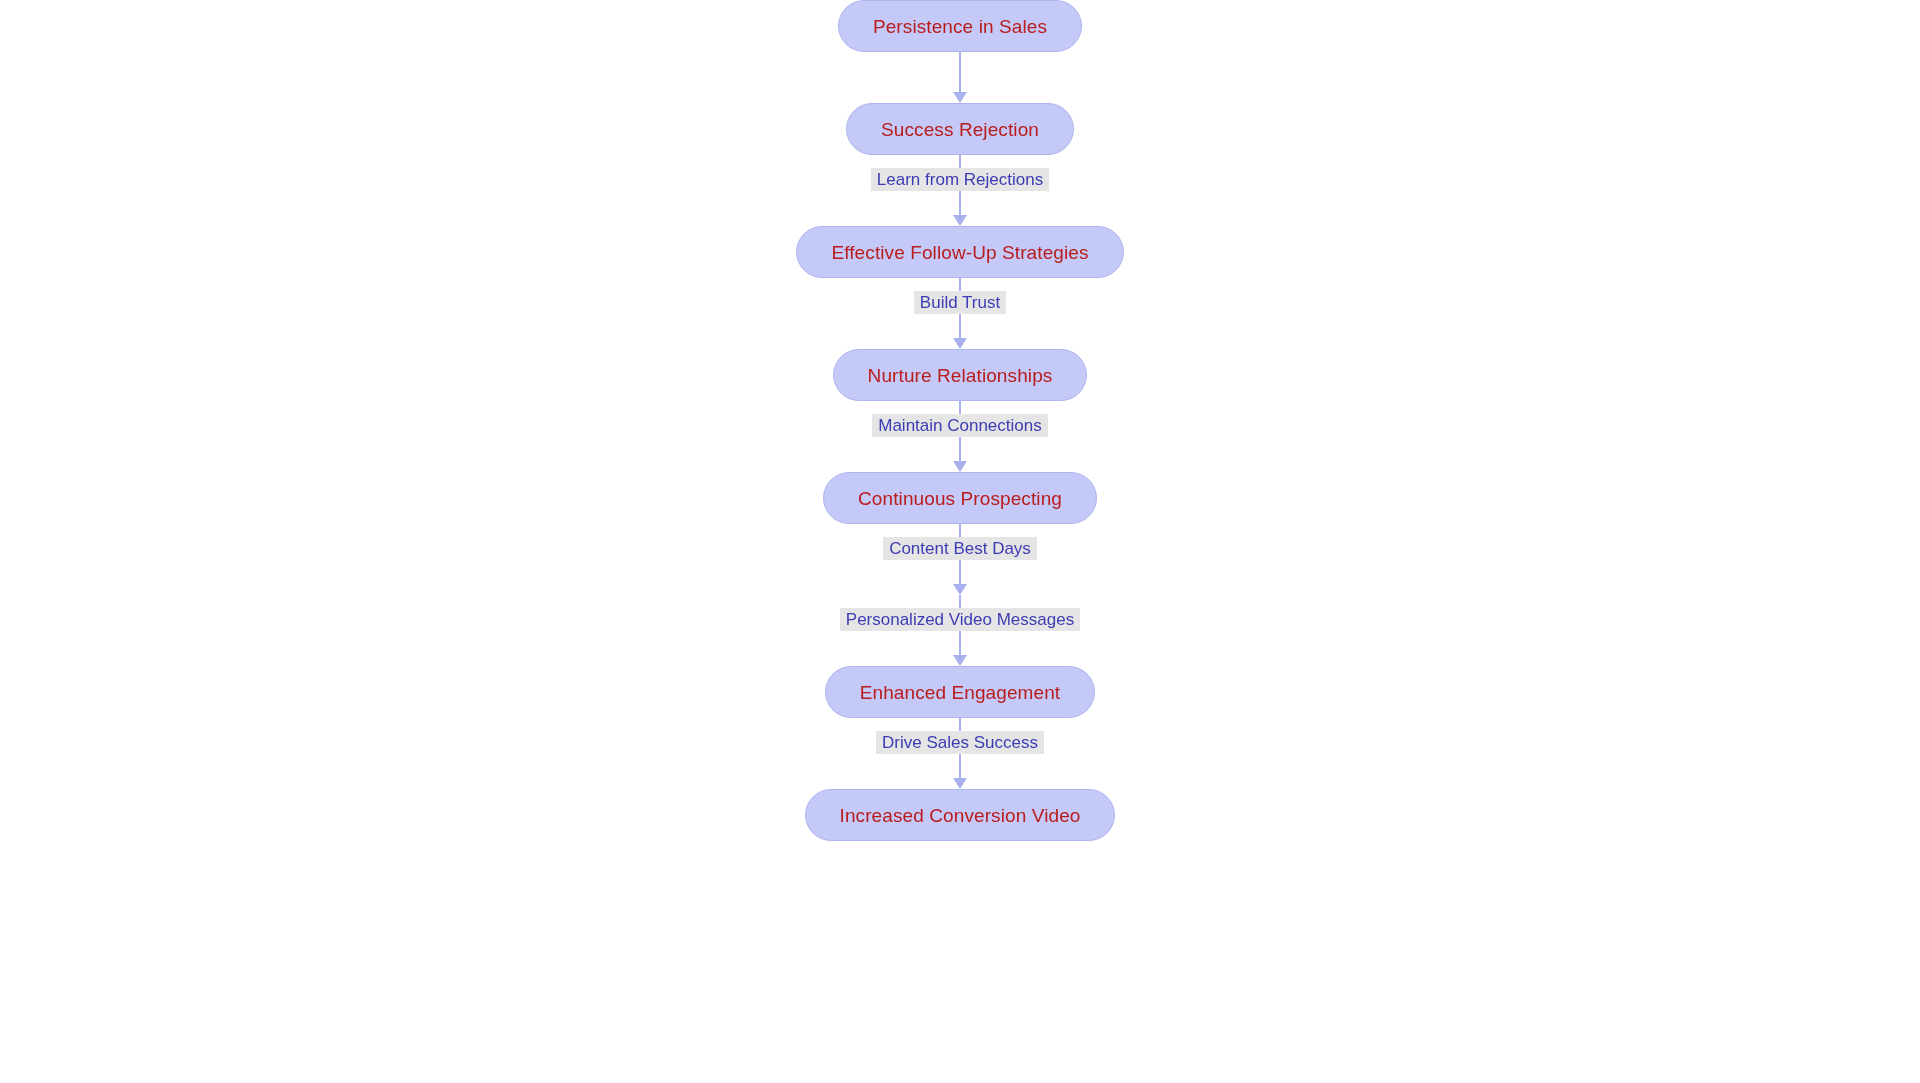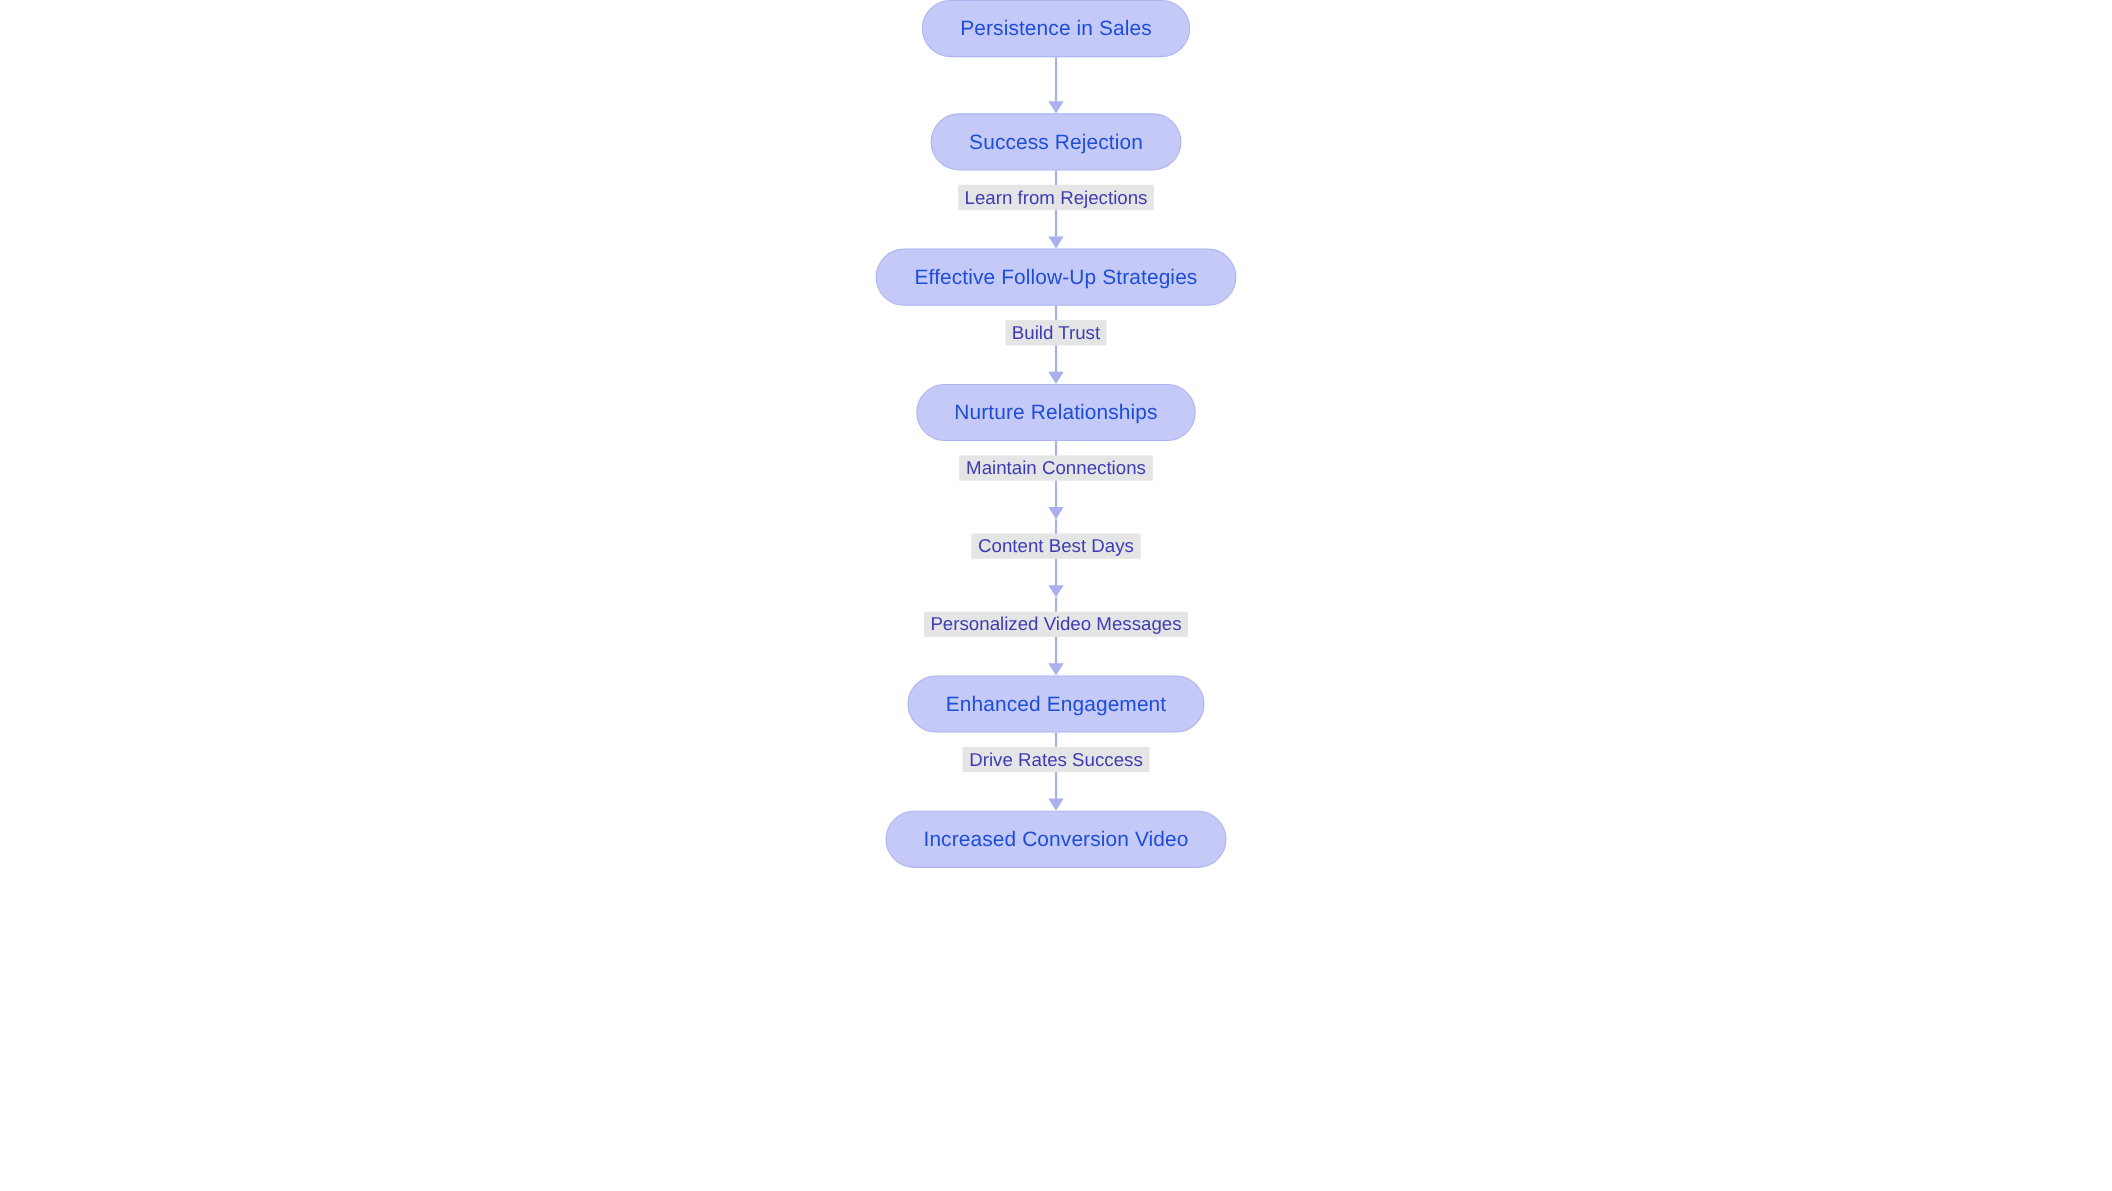--- a/index.html
+++ b/index.html
@@ -101,21 +101,21 @@
     font-size: 17px;
     line-height: 1;
     white-space: nowrap;
     padding: 3px 6px;
     
     margin-bottom: 22px;
   }
 </style>
 <style>
     #flow-canvas { background: #ffffff; }
-    .node { background: #c5c9f7; border-color: #aeb4ef; color: #1d4ed8; }
+    .node { background: #c5c9f7; border-color: #aeb4ef; color: #b91c1c; }
     .edge .stem { background: #a9b0ee; }
     .edge .arrowhead { border-top-color: #a9b0ee; }
     .edge .edge-label { color: #3c3cb4; background: #e5e5e5; }
   </style></head>
 <body>
 
 <div id="flow-canvas">
   <div class="chain">
 
     <div class="node">
@@ -150,41 +150,44 @@
     <div class="node">
       <span>Nurture Relationships</span>
     </div>
 
     <div class="edge labeled">
       <div class="stem"></div>
       <div class="edge-label">Maintain Connections</div>
       <div class="arrowhead"></div>
     </div>
 
+    <div class="node">
+      <span>Continuous Prospecting</span>
+    </div>
 
     <div class="edge labeled">
       <div class="stem"></div>
       <div class="edge-label">Content Best Days</div>
       <div class="arrowhead"></div>
     </div>
 
 
     <div class="edge labeled">
       <div class="stem"></div>
       <div class="edge-label">Personalized Video Messages</div>
       <div class="arrowhead"></div>
     </div>
 
     <div class="node">
       <span>Enhanced Engagement</span>
     </div>
 
     <div class="edge labeled">
       <div class="stem"></div>
-      <div class="edge-label">Drive Rates Success</div>
+      <div class="edge-label">Drive Sales Success</div>
       <div class="arrowhead"></div>
     </div>
 
     <div class="node">
       <span>Increased Conversion Video</span>
     </div>
 
   </div>
 </div>
 

